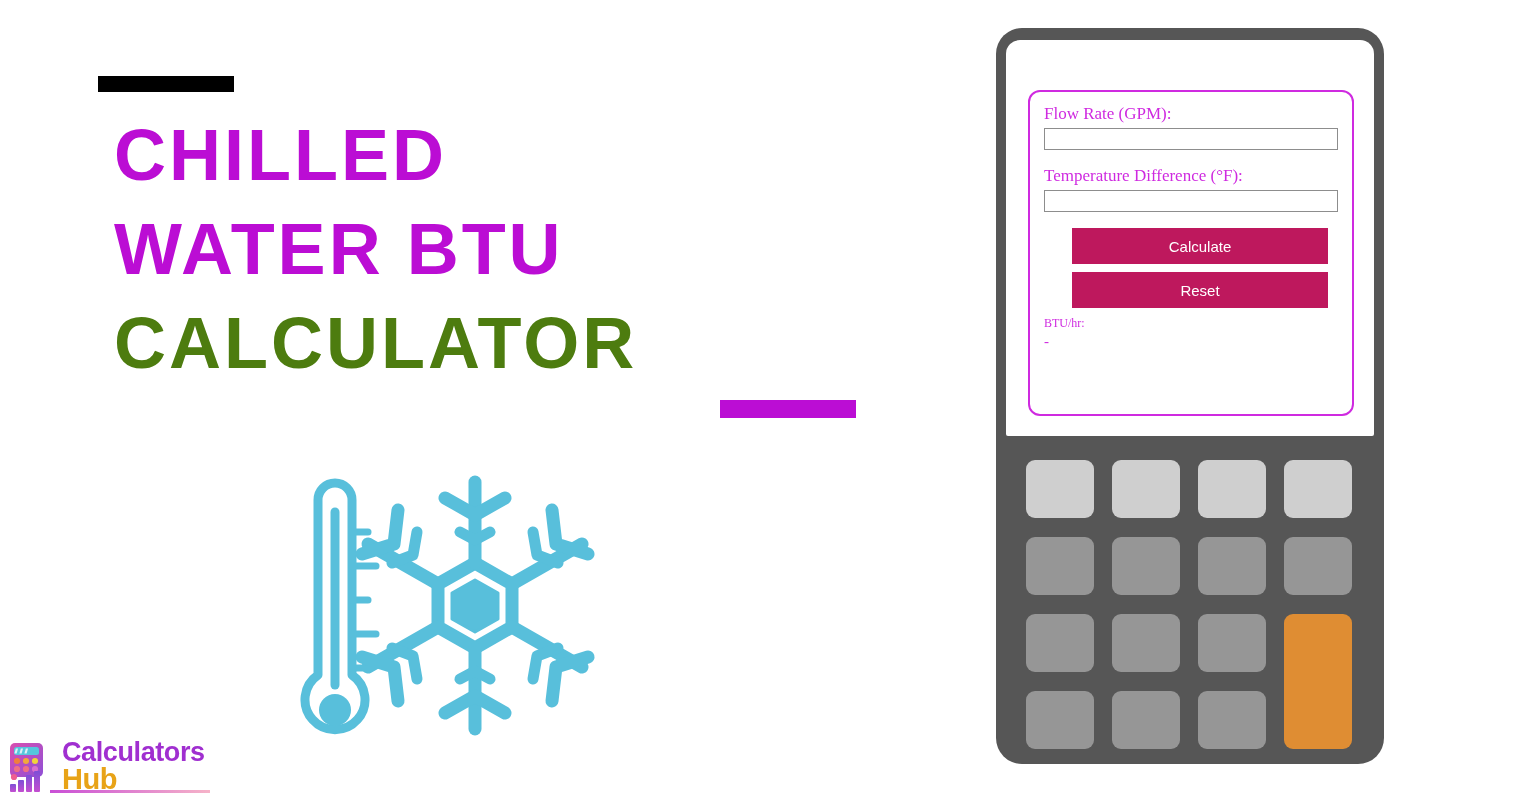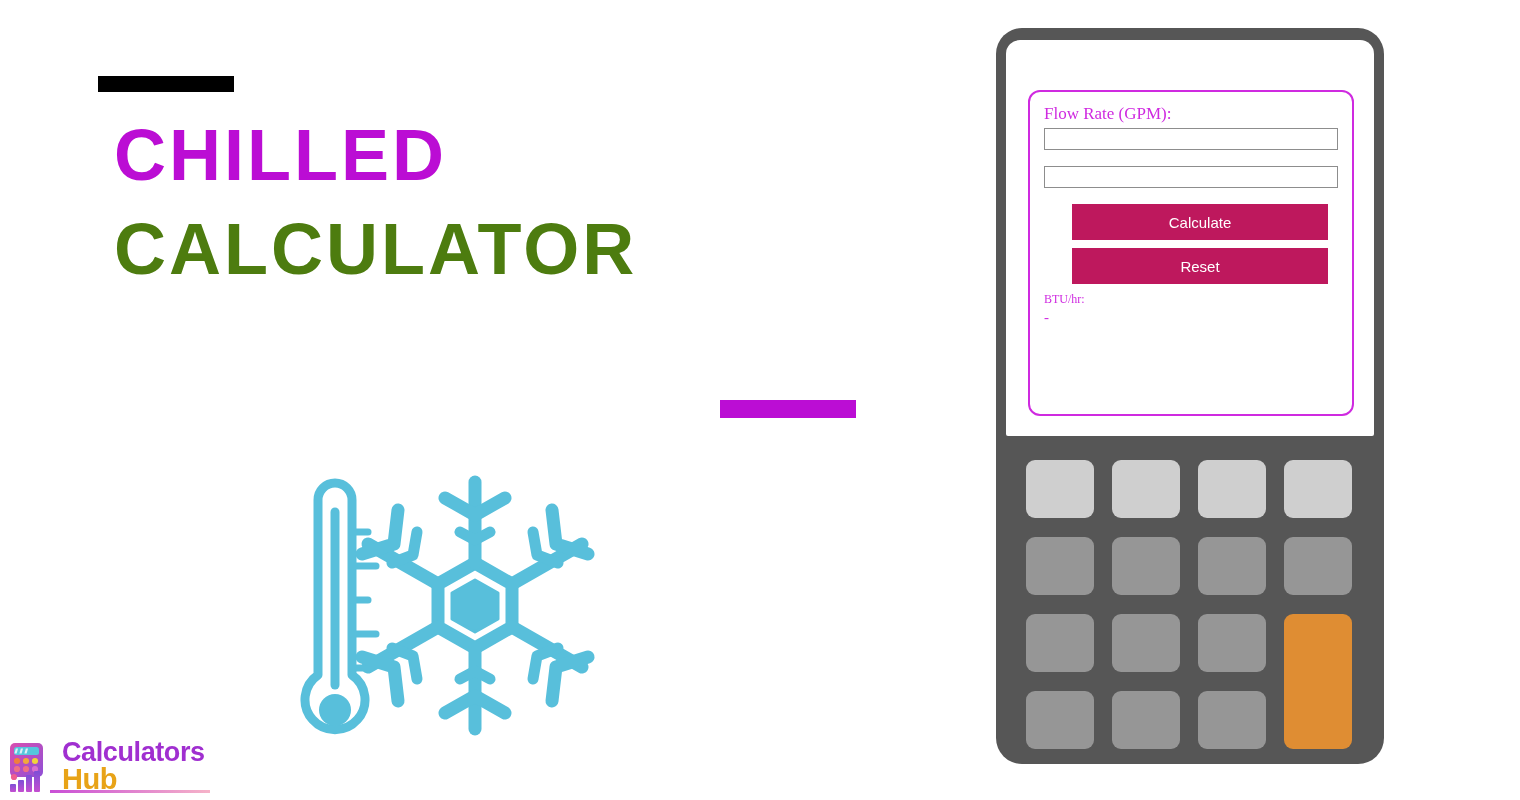--- a/index.html
+++ b/index.html
@@ -199,20 +199,21 @@
 </style>
 </head>
 <body>
 
 <div id="hero">
 
   <div id="title-rule-top"></div>
 
   <div id="title-block">
     <div class="title-line title-accent">Chilled</div>
+    <div class="title-line title-accent">Water BTU</div>
     <div class="title-line title-dark">Calculator</div>
   </div>
 
   <div id="title-rule-bottom"></div>
 
   <div id="hero-art">
     <svg viewBox="0 0 310 290" width="310" height="290" xmlns="http://www.w3.org/2000/svg">
       <g stroke="#58bfdb" fill="none" stroke-linecap="round" stroke-linejoin="round">
 
         <path d="M28 30 a17 17 0 0 1 34 0 V205 a30 30 0 1 1 -34 0 Z" stroke-width="9"></path>
@@ -302,20 +303,21 @@
 
   <div id="calculator-screen">
     <div id="calc-form">
 
       <div class="field-group">
         <label class="field-label">Flow Rate (GPM):</label>
         <input class="field-input" type="text" placeholder="" style="">
       </div>
 
       <div class="field-group">
+        <label class="field-label">Temperature Difference (°F):</label>
         <input class="field-input" type="text" placeholder="" style="">
       </div>
 
       <div id="btn-row">
         <button class="calc-btn">Calculate</button>
         <button class="calc-btn">Reset</button>
       </div>
 
       <span id="result-label">BTU/hr:</span>
       <span id="result-value">-</span>

